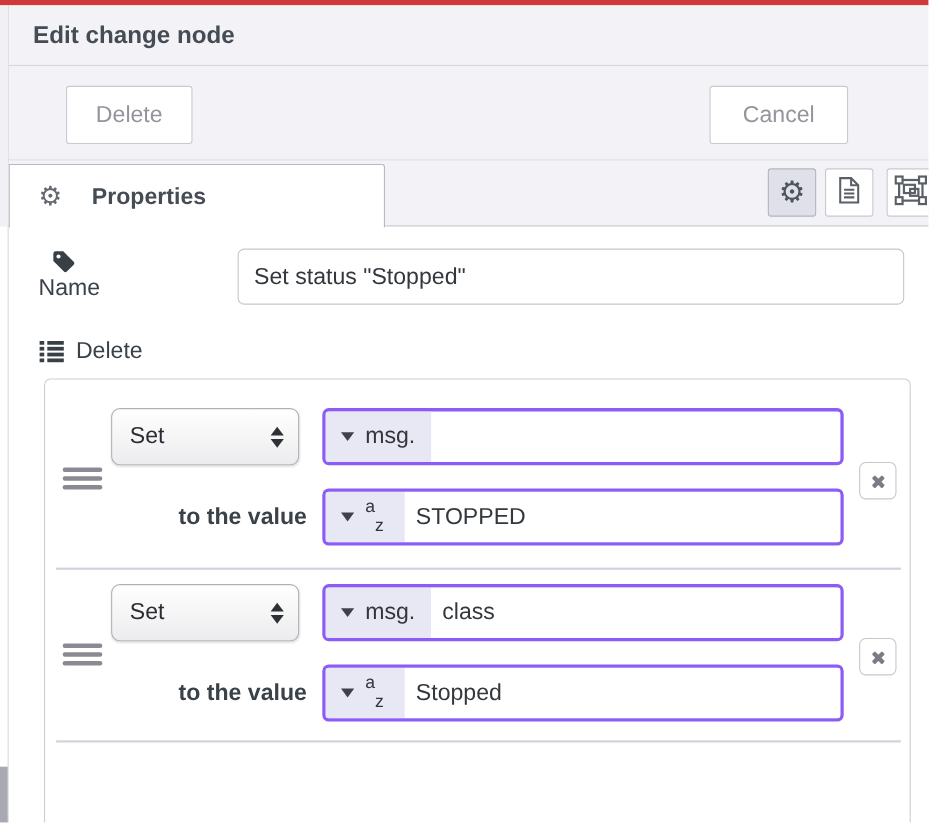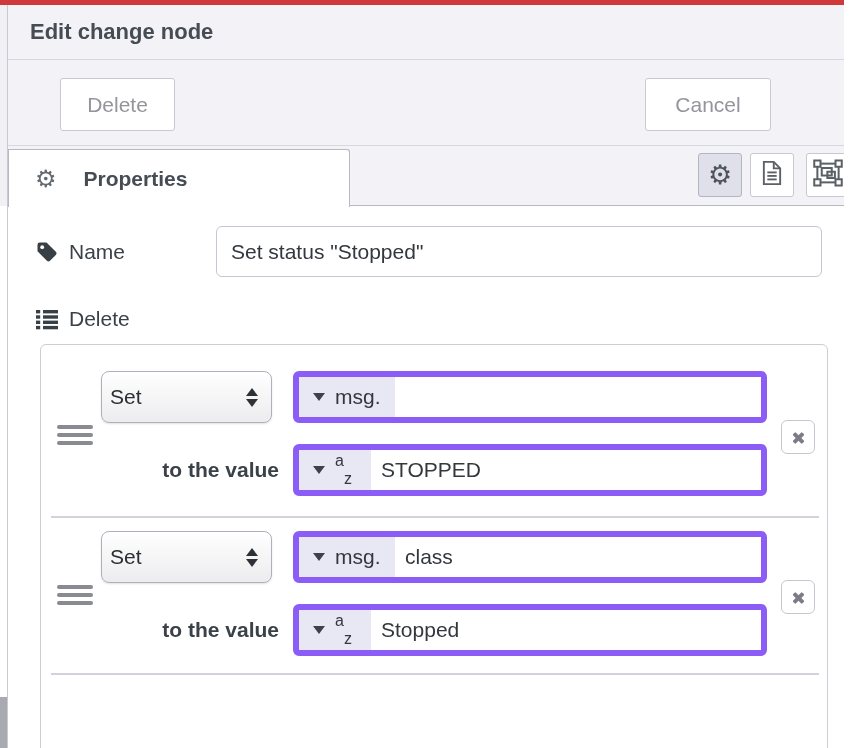--- a/index.html
+++ b/index.html
@@ -37,40 +37,40 @@
 
   .icon-btn { position:absolute; top:7px; width:44px; height:44px; background:#fff; border:1px solid #c8c8d2;
               border-radius:3px; display:flex; align-items:center; justify-content:center; cursor:pointer; }
   .icon-btn.active { background:#e0e0ea; border-color:#b5b5bf; }
   .icon-btn .gear-glyph { font-size:27px; color:#4d545a; line-height:1; }
   .ib-gear { left:690px; } .ib-doc { left:742px; } .ib-group { left:798px; }
 
   .content { position:absolute; left:0; top:201px; width:848px; height:542px; background:#fff; overflow:hidden; }
 
   .field-label { position:absolute; display:flex; align-items:center; font-size:21px; color:#3a4148; }
-  .name-label { left:27px; top:20px; height:51px; }
+  .name-label { left:27px; top:20px; height:51px;flex-direction:column; }
   .rules-label { left:27px; top:96px; height:34px; }
   .label-icon { margin-right:10px; display:inline-flex; }
 
   .text-input { border:1px solid #c6c6d2; border-radius:6px; background:#fff; font-size:21px; color:#33383e;
                 font-family:"Liberation Sans", sans-serif; padding:0 14px; outline:none; }
   .name-input { position:absolute; left:208px; top:20px; width:606px; height:51px; }
 
   .rules-box { position:absolute; left:32px; top:138px; width:788px; height:430px;
                border:1px solid #cdcdd6; border-radius:6px; background:#fff; }
 
   .fake-select { position:absolute; width:171px; height:52px; border:1px solid #b0b0ba; border-radius:8px;
                  background:linear-gradient(#ffffff, #ececee); box-shadow:0 1px 2px rgba(0,0,0,0.12);
                  display:flex; align-items:center; cursor:pointer; }
-  .fake-select .sel-label { margin-left:8px; font-size:21px; color:#2a2d33; flex:1; }
+  .fake-select .sel-label { margin-left:16px; font-size:21px; color:#2a2d33; flex:1; }
   .sel-arrows { display:flex; flex-direction:column; align-items:center; margin-right:13px; gap:3px; }
   .tri-up { width:0; height:0; border-left:6px solid transparent; border-right:6px solid transparent; border-bottom:8px solid #2e3237; }
   .tri-down { width:0; height:0; border-left:6px solid transparent; border-right:6px solid transparent; border-top:8px solid #2e3237; }
 
-  .typed-input { position:absolute; left:252px; width:474px; height:52px; border:6px solid #8b5cf6; border-radius:6px;
+  .typed-input { position:absolute; left:252px; width:474px; height:52px; border:3px solid #8b5cf6; border-radius:6px;
                  background:#fff; display:flex; align-items:stretch; overflow:hidden; }
   .typed-prefix { background:#e8e8f5; display:flex; align-items:center; padding-left:14px; cursor:pointer; }
   .caret-down { width:0; height:0; border-left:6px solid transparent; border-right:6px solid transparent; border-top:8px solid #3d4248; margin-right:10px; }
   .prefix-label { font-size:21px; color:#33373c; padding-right:10px; }
   .typed-value { flex:1; border:none; outline:none; font-size:21px; color:#33383e; padding-left:10px;
                  font-family:"Liberation Sans", sans-serif; background:#fff; }
   .prefix-msg { width:96px; }
   .prefix-az { width:72px; }
   .az { position:relative; width:18px; height:30px; margin-right:6px; }
   .az-a { position:absolute; left:0; top:-3px; font-size:16px; color:#33373c; }

